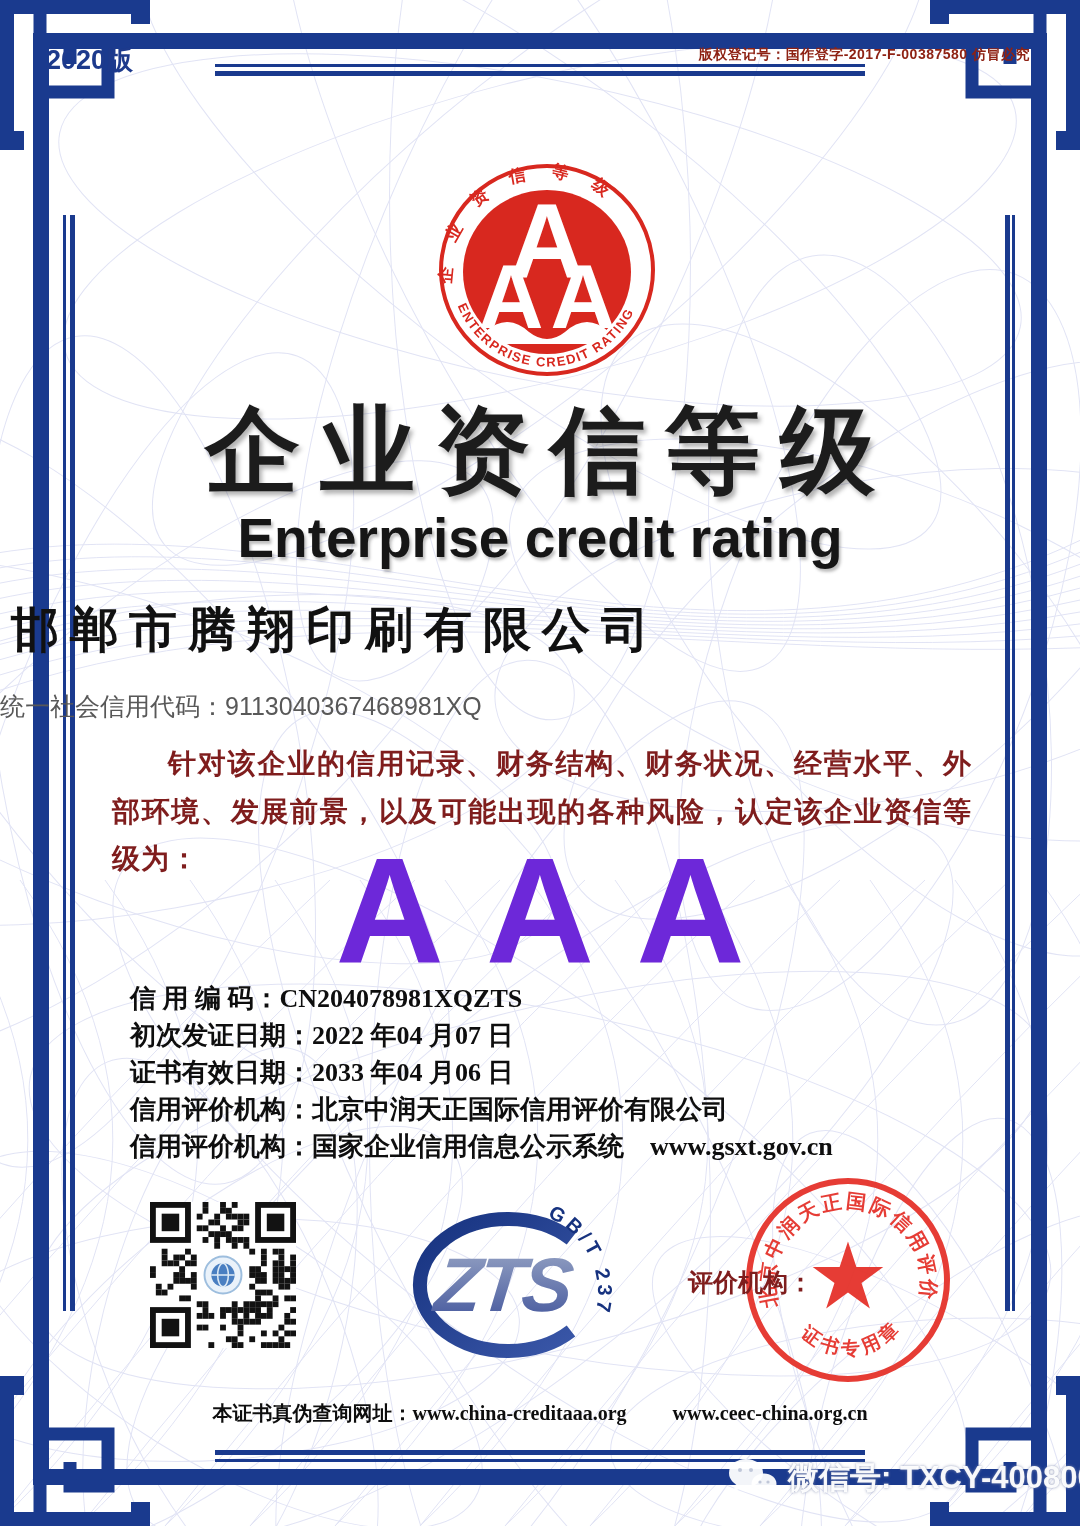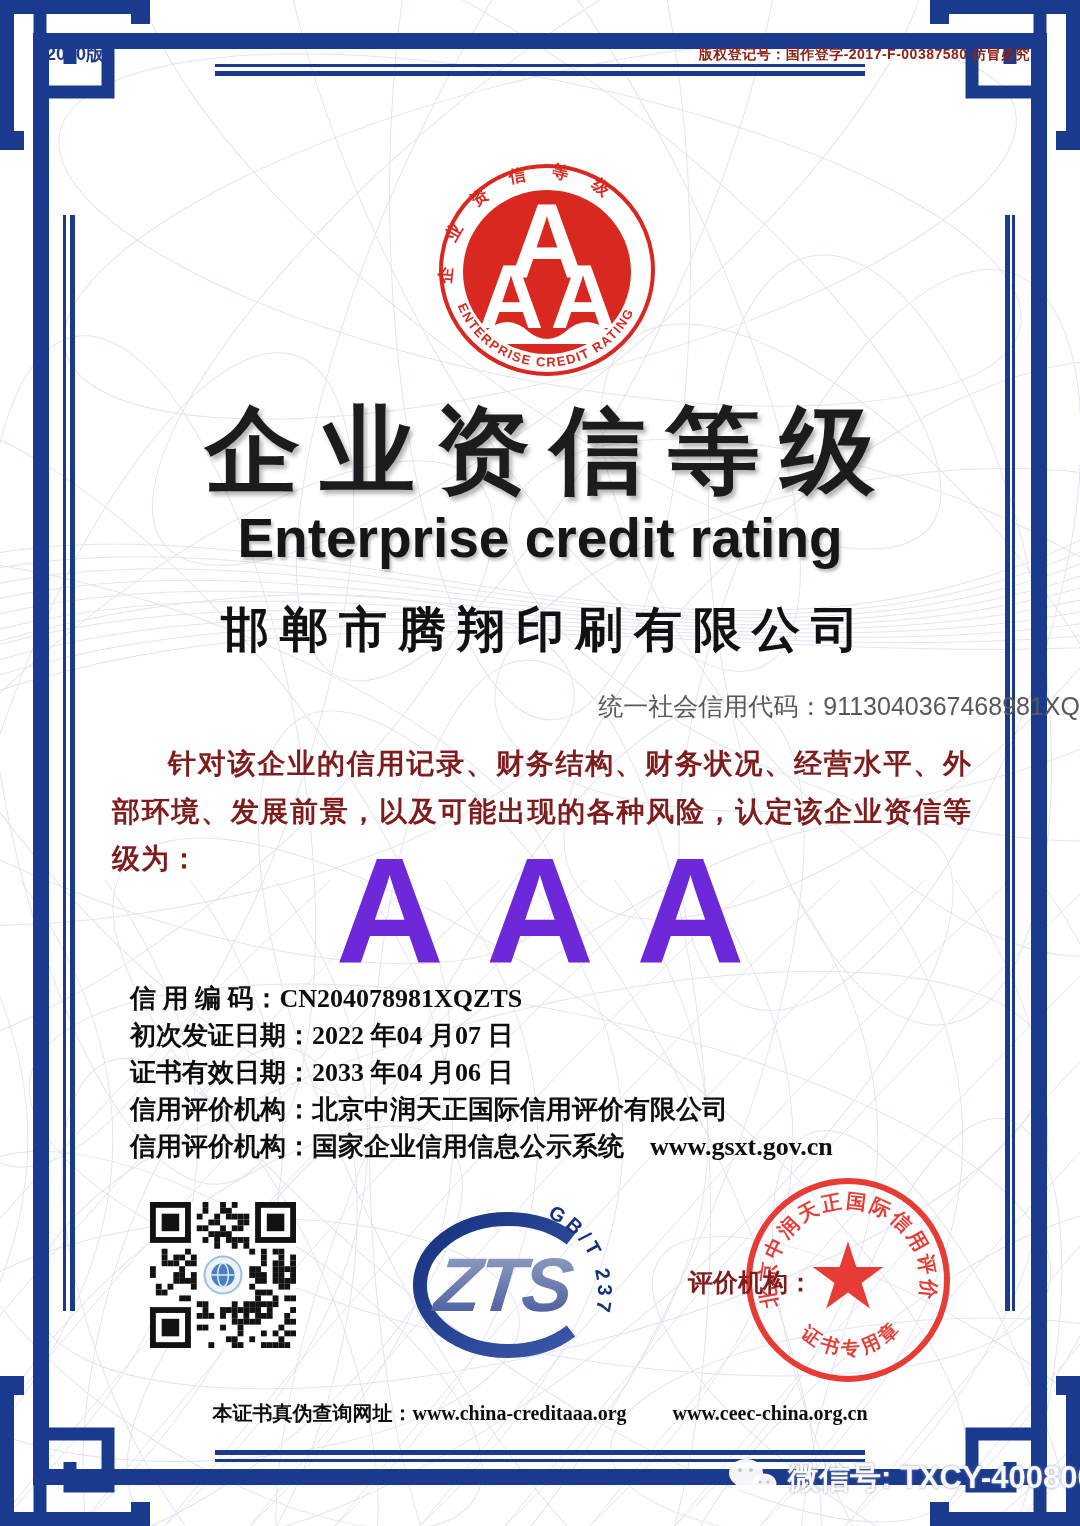--- a/index.html
+++ b/index.html
@@ -8,33 +8,33 @@
   svg{display:block;}
   .abs{position:absolute;}
 
   
   #bg{position:absolute;left:0;top:0;z-index:0;}
 
   
   #frame{position:absolute;left:0;top:0;z-index:1;pointer-events:none;}
 
   
-  .edition{left:46px;top:42px;z-index:2;color:#1d3a8c;font-size:18px;font-weight:bold;}
+  .edition{left:46px;top:42px;z-index:2;color:#1d3a8c;font-size:27px;font-weight:bold;}
   .copyright{right:50px;top:46px;z-index:2;color:#8e2214;font-size:14px;font-weight:bold;letter-spacing:.5px;}
 
   
   .title-cn{left:0;top:388px;width:1080px;z-index:2;text-align:center;color:#1c1c1c;
             font-size:95px;font-weight:900;letter-spacing:20px;text-indent:20px;
             text-shadow:3px 4px 4px rgba(40,40,40,.35);}
   .title-en{left:0;top:506px;width:1080px;z-index:2;text-align:center;color:#161616;
             font-size:55px;font-weight:800;letter-spacing:0;
             text-shadow:2px 3px 3px rgba(40,40,40,.3);}
-  .company{left:0;top:598px;width:1080px;z-index:2;text-align:center;color:#111;
+  .company{left:0;top:598px;width:1080px;z-index:2;color:#111;
            font-size:48px;font-weight:900;letter-spacing:11px;text-indent:11px;}
-  .uscc{left:0;top:690px;width:1080px;z-index:2;text-align:right;color:#585858;font-size:25px;}
+  .uscc{left:0;top:690px;width:1080px;z-index:2;text-align:left;color:#585858;font-size:25px;}
 
   .paragraph{left:112px;top:740px;width:860px;z-index:2;color:#7f1d1d;
              font-family:"Liberation Serif",serif;font-weight:bold;font-size:28px;
              line-height:1.7;text-indent:2em;text-align:justify;letter-spacing:1px;}
 
   .rating{left:0;top:828px;width:1080px;z-index:2;text-align:center;color:#6d28d9;
           font-size:150px;font-weight:bold;letter-spacing:42px;text-indent:42px;line-height:1.1;}
 
   .details{left:130px;top:980px;z-index:2;color:#0e0e0e;
            font-family:"Liberation Serif",serif;font-weight:bold;font-size:26px;}

